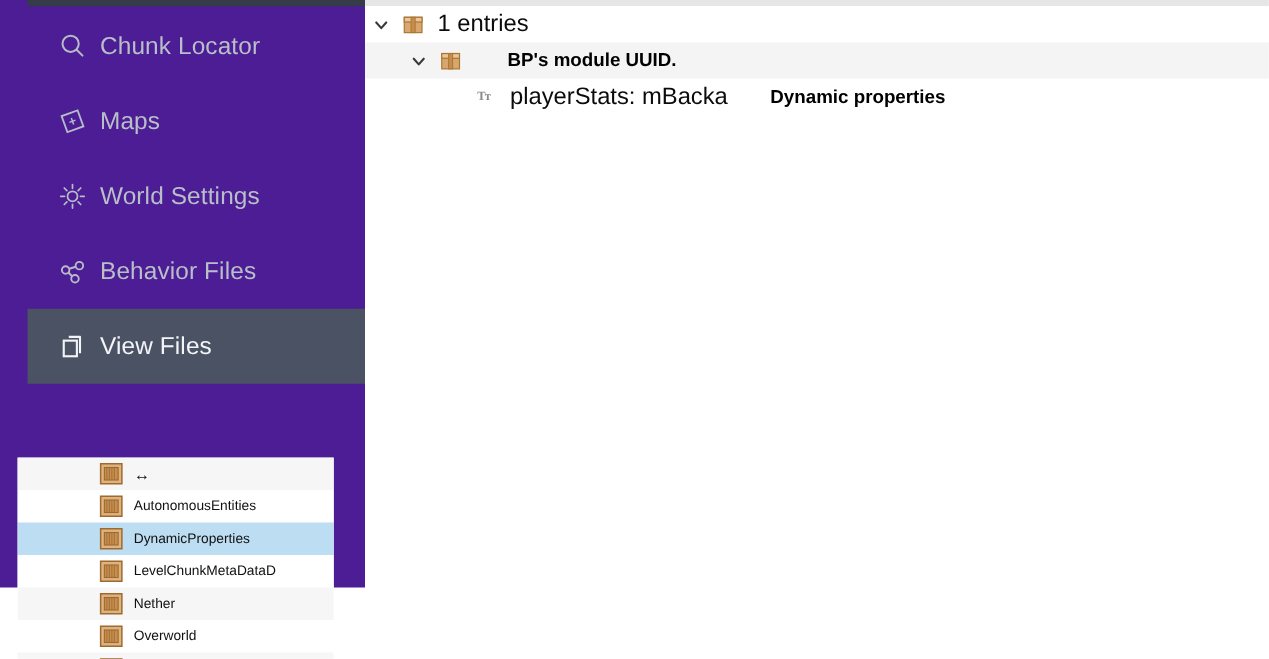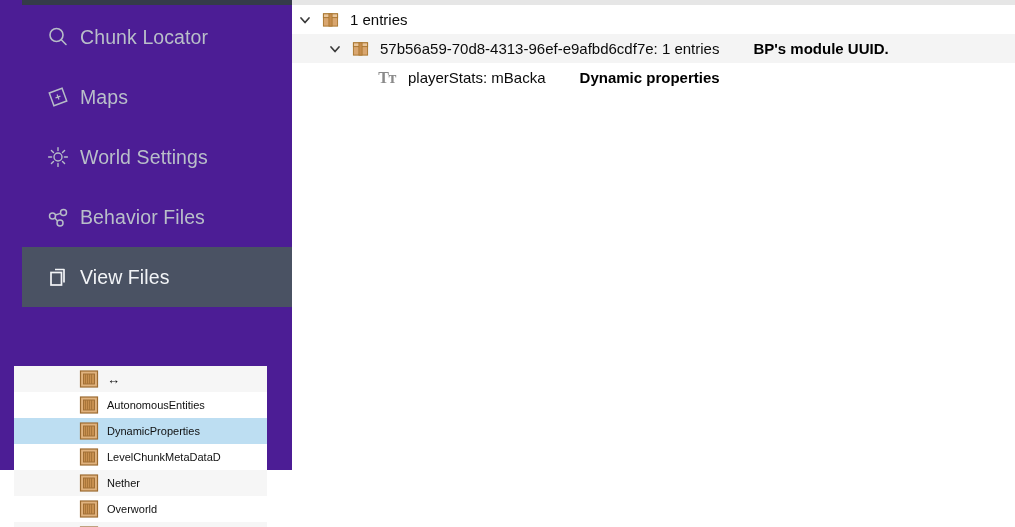--- a/index.html
+++ b/index.html
@@ -147,38 +147,38 @@
     color: #3a3a3a;
   }
   .node-icon {
     width: 24px;
     flex: 0 0 24px;
     display: flex;
     align-items: center;
     justify-content: center;
   }
   .node-label {
-    font-size: 15px;
+    font-size: 19px;
     color: #0b0b0b;
     padding-left: 8px;
     font-family: "Liberation Sans", sans-serif;
   }
   .annotation {
     font-size: 15px;
     font-weight: bold;
     color: #000000;
     padding-left: 34px;
     white-space: nowrap;
   }
   .indent-1 { width: 30px; flex: 0 0 30px; }
   .indent-2 { width: 56px; flex: 0 0 56px; }
   .tt-icon {
     font-family: "Liberation Serif", serif;
     font-weight: bold;
-    font-size: 16px;
+    font-size: 10px;
     color: #8a8a8a;
     letter-spacing: -0.5px;
     width: 26px;
     flex: 0 0 26px;
     text-align: center;
   }
 </style>
 </head>
 <body>
 
@@ -362,21 +362,20 @@
             <polyline points="3,5 7,9.5 11,5"></polyline>
           </svg>
         </span>
         <span class="node-icon">
           <svg width="17" height="17" viewBox="0 0 18 18">
             <rect x="1.5" y="3" width="15" height="13" fill="#d9a66f" stroke="#a9762f" stroke-width="1"></rect>
             <rect x="1.5" y="3" width="15" height="4" fill="#e9c59b" stroke="#a9762f" stroke-width="1"></rect>
             <rect x="7.3" y="3" width="3.4" height="13" fill="#c68d4d" stroke="#a9762f" stroke-width="0.8"></rect>
           </svg>
         </span>
-        <span class="node-label">57b56a59-70d8-4313-96ef-e9afbd6cdf7e: 1 entries</span>
         <span class="annotation">BP's module UUID.</span>
       </div>
 
       <div class="tree-row">
         <span class="indent-2"></span>
         <span class="twisty"></span>
         <span class="tt-icon">Tᴛ</span>
         <span class="node-label">playerStats: mBacka</span>
         <span class="annotation">Dynamic properties</span>
       </div>

